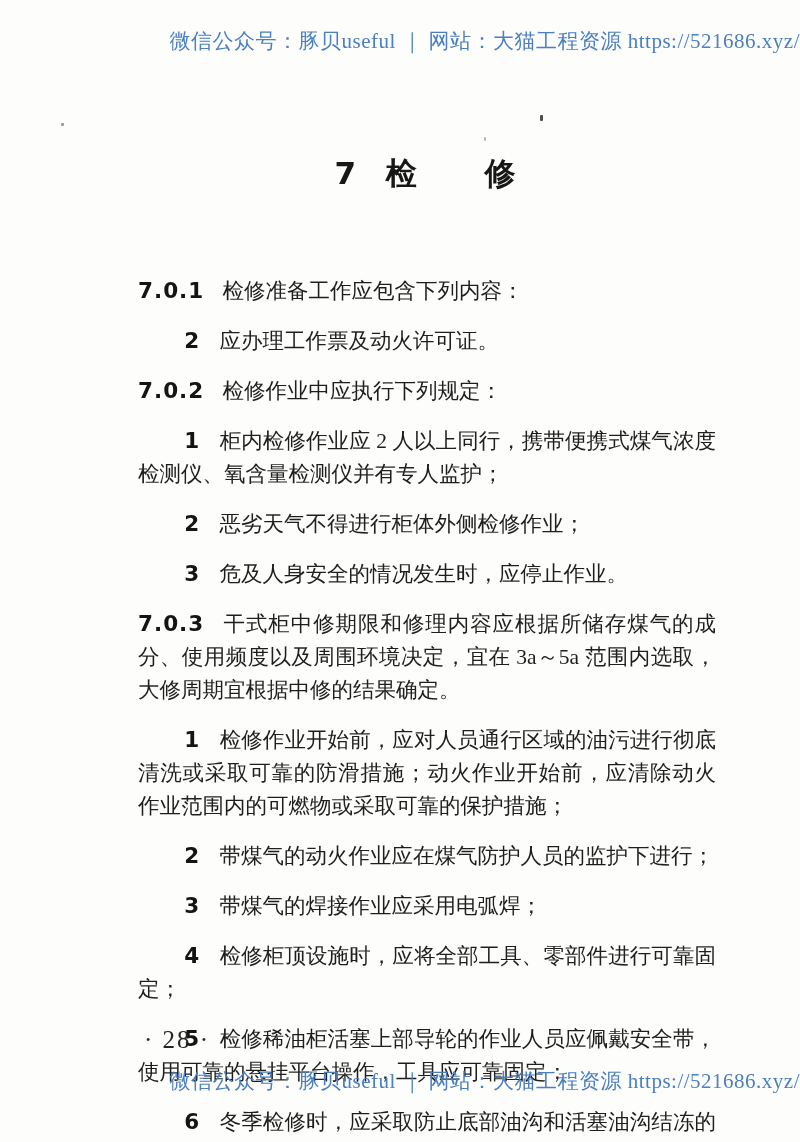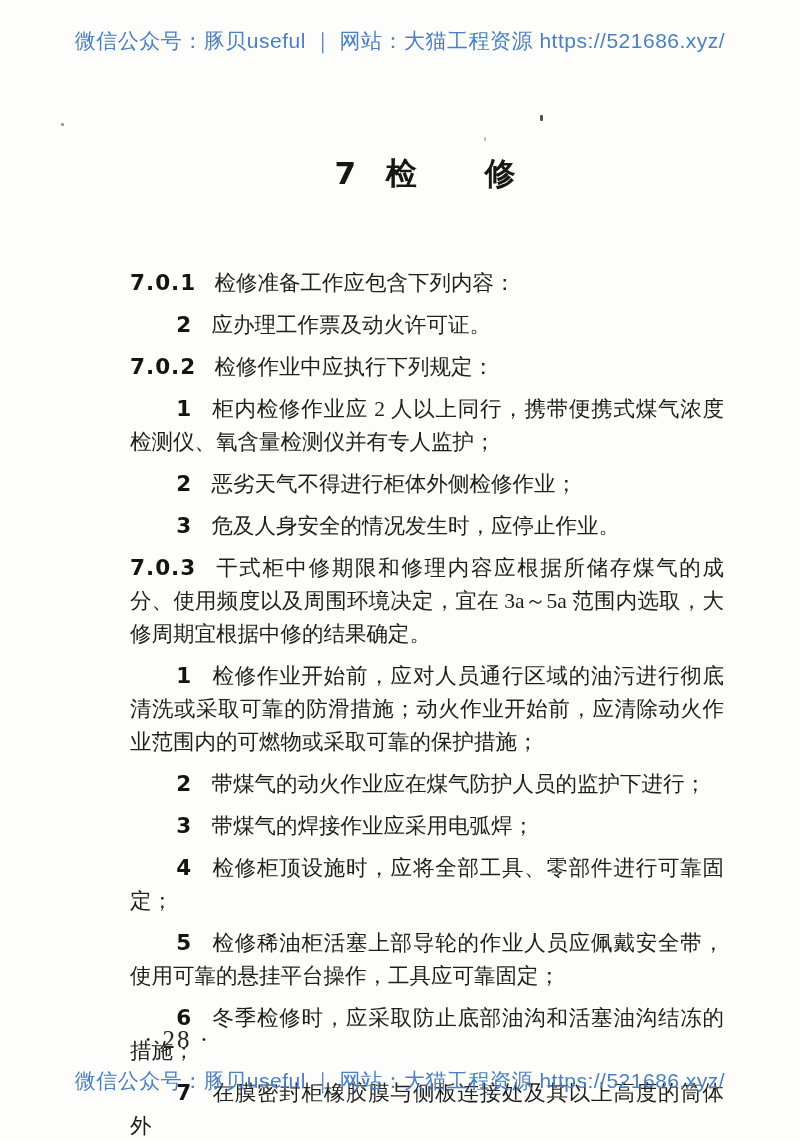--- a/index.html
+++ b/index.html
@@ -4,23 +4,23 @@
 <style>
   html,body{margin:0;padding:0;}
   body{
     width:800px;height:1142px;position:relative;overflow:hidden;
     background:#fdfdfb;
     font-family:"Liberation Serif","DejaVu Serif",serif;
     color:#1e1e1e;
   }
   
   .watermark{
-    position:absolute;left:0;width:100%;text-align:center;
+    position:absolute;left:0;width:100%;text-align:right;
     font-size:21px;letter-spacing:0.5px;
-    font-family:Liberation Sans, sans-serif;
+    font-family:Liberation Serif, serif;
     color:#4a7fc1;white-space:pre;
   }
   .wm-top{top:27px;}
   .wm-bottom{top:1067px;}
 
   
   .chapter-title{
     position:absolute;top:153px;left:0;width:100%;text-align:center;
     font-family:"DejaVu Sans","Liberation Sans",sans-serif;
     font-weight:bold;font-size:31px;color:#171717;
@@ -28,21 +28,21 @@
   }
   .t-c1{margin-left:19px;}
   .t-c2{margin-left:57px;}
 
   
   .doc-body{
     position:absolute;left:122px;top:258px;width:610px;
     font-size:21.5px;line-height:33px;
     text-align:justify;
   }
-  .para{margin:8px;padding:0;text-justify:inter-ideograph;}
+  .para{margin:16px;padding:0;text-justify:inter-ideograph;}
   .para.clause{text-indent:0;}
   .para.item{text-indent:2.15em;}
   .label{
     font-family:"DejaVu Sans","Liberation Sans",sans-serif;
     font-weight:bold;color:#141414;
   }
   .label.clause-label{margin-right:0.85em;letter-spacing:1px;}
   .label.item-label{margin-right:0.95em;}
 
   

